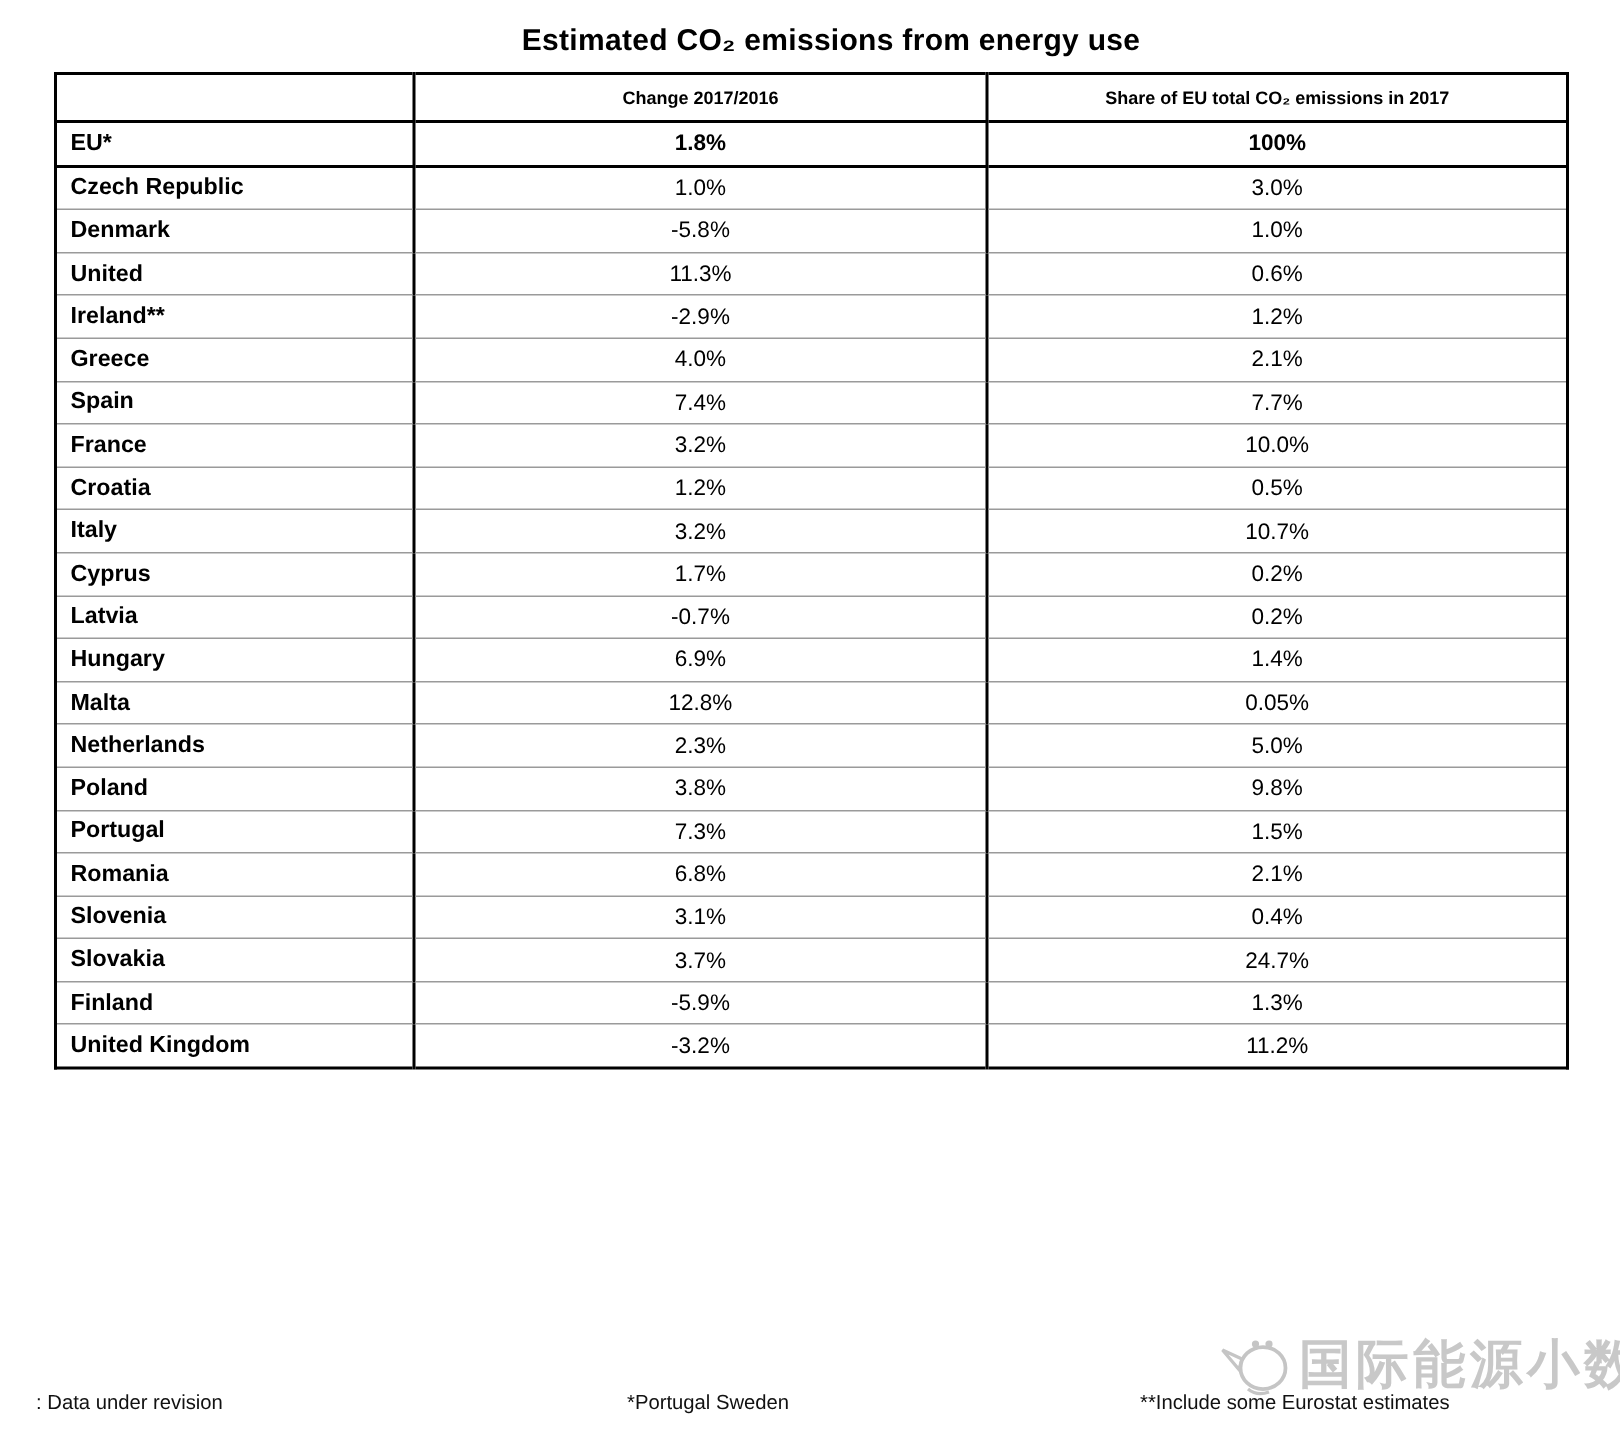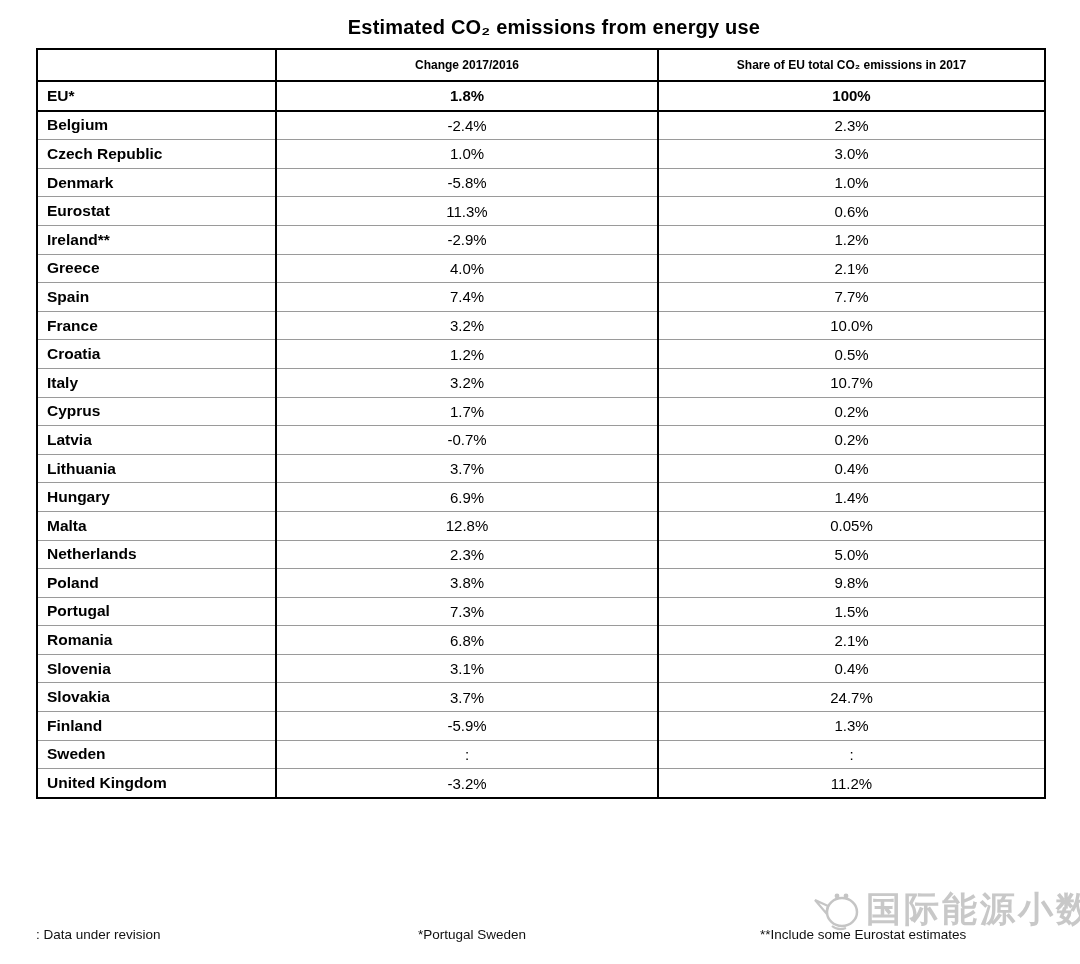--- a/index.html
+++ b/index.html
@@ -76,21 +76,21 @@
   }
   .footnotes {
     position: absolute;
     top: 927px;
     left: 0;
     width: 100%;
     font-size: 13.5px;
     color: #111111;
   }
   .footnote { position: absolute; white-space: nowrap; }
-  .footnote.fn-colon    { left: 36px; }
+  .footnote.fn-colon    { left: 24px; }
   .footnote.fn-star     { left: 418px; }
   .footnote.fn-twostar  { left: 760px; }
 
   .watermark {
     position: absolute;
     left: 812px;
     top: 884px;
     display: flex;
     align-items: center;
     z-index: 5;
@@ -126,36 +126,31 @@
         <th>Share of EU total CO₂ emissions in 2017</th>
       </tr>
     </thead>
     <tbody id="table-body">
         <tr class="total-row">
           <td class="country-cell">EU*</td>
           <td class="change-cell">1.8%</td>
           <td class="share-cell">100%</td>
         </tr>
         <tr>
-          <td class="country-cell">Belgium</td>
-          <td class="change-cell">-2.4%</td>
-          <td class="share-cell">2.3%</td>
-        </tr>
-        <tr>
           <td class="country-cell">Czech Republic</td>
           <td class="change-cell">1.0%</td>
           <td class="share-cell">3.0%</td>
         </tr>
         <tr>
           <td class="country-cell">Denmark</td>
           <td class="change-cell">-5.8%</td>
           <td class="share-cell">1.0%</td>
         </tr>
         <tr>
-          <td class="country-cell">Eurostat</td>
+          <td class="country-cell">United</td>
           <td class="change-cell">11.3%</td>
           <td class="share-cell">0.6%</td>
         </tr>
         <tr>
           <td class="country-cell">Ireland**</td>
           <td class="change-cell">-2.9%</td>
           <td class="share-cell">1.2%</td>
         </tr>
         <tr>
           <td class="country-cell">Greece</td>
@@ -186,25 +181,20 @@
           <td class="country-cell">Cyprus</td>
           <td class="change-cell">1.7%</td>
           <td class="share-cell">0.2%</td>
         </tr>
         <tr>
           <td class="country-cell">Latvia</td>
           <td class="change-cell">-0.7%</td>
           <td class="share-cell">0.2%</td>
         </tr>
         <tr>
-          <td class="country-cell">Lithuania</td>
-          <td class="change-cell">3.7%</td>
-          <td class="share-cell">0.4%</td>
-        </tr>
-        <tr>
           <td class="country-cell">Hungary</td>
           <td class="change-cell">6.9%</td>
           <td class="share-cell">1.4%</td>
         </tr>
         <tr>
           <td class="country-cell">Malta</td>
           <td class="change-cell">12.8%</td>
           <td class="share-cell">0.05%</td>
         </tr>
         <tr>
@@ -234,25 +224,20 @@
         </tr>
         <tr>
           <td class="country-cell">Slovakia</td>
           <td class="change-cell">3.7%</td>
           <td class="share-cell">24.7%</td>
         </tr>
         <tr>
           <td class="country-cell">Finland</td>
           <td class="change-cell">-5.9%</td>
           <td class="share-cell">1.3%</td>
-        </tr>
-        <tr>
-          <td class="country-cell">Sweden</td>
-          <td class="change-cell">:</td>
-          <td class="share-cell">:</td>
         </tr>
         <tr>
           <td class="country-cell">United Kingdom</td>
           <td class="change-cell">-3.2%</td>
           <td class="share-cell">11.2%</td>
         </tr>
       </tbody>
   </table>
 
   <div class="footnotes">

